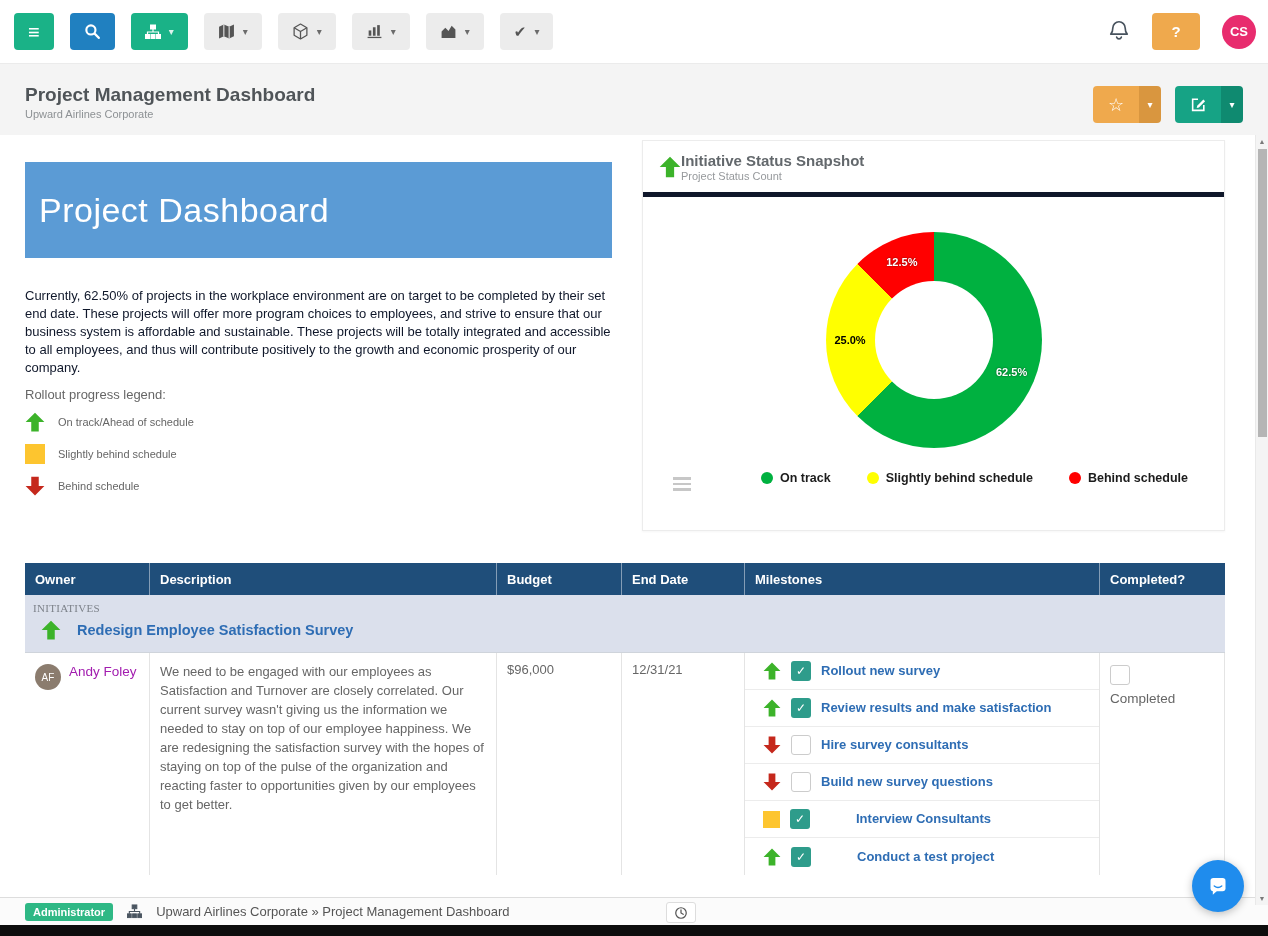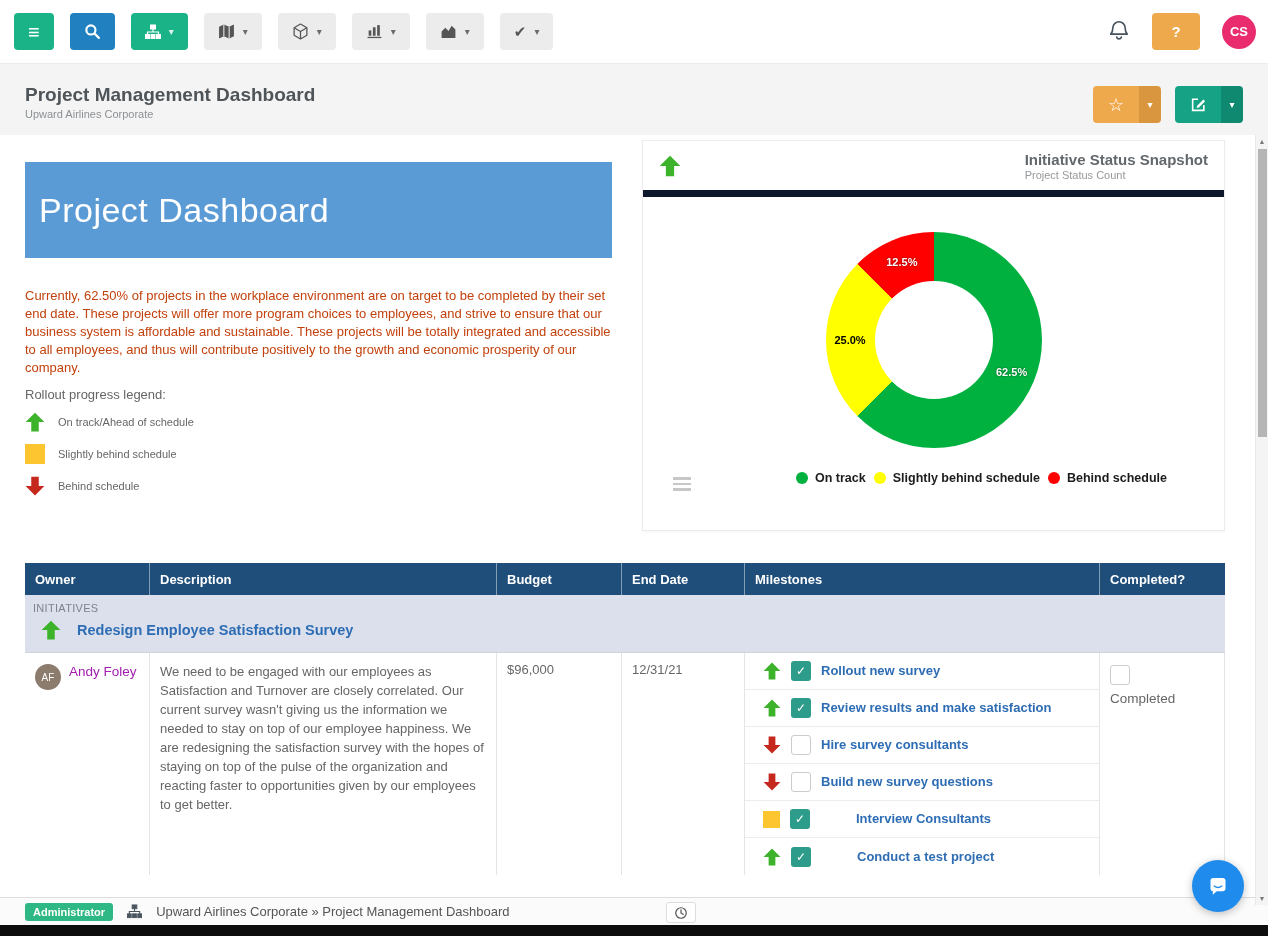--- a/index.html
+++ b/index.html
@@ -34,50 +34,50 @@
   .split-orange .split-main { background:var(--accent-orange); }
   .split-orange .split-caret { background:#d9963f; }
   .split-green .split-main { background:#16a385; }
   .split-green .split-caret { background:#0f8a70; }
   .star-glyph { font-size:18px; line-height:1; }
   
   .main { position:absolute; top:135px; left:0; width:1268px; height:762px; background:#fff; overflow:hidden; }
   .banner { position:absolute; left:25px; top:27px; width:587px; height:96px; background:var(--banner-blue);
     display:flex; align-items:center; padding-left:14px; }
   .banner-text { color:#fff; font-size:34px; font-weight:400; letter-spacing:.5px; }
-  .intro-paragraph { position:absolute; left:25px; top:152px; width:592px; font-size:13px; line-height:18px; color:#c2410c; }
+  .intro-paragraph { position:absolute; left:25px; top:152px; width:592px; font-size:13px; line-height:18px; color:#0f172a; }
   .legend-title { position:absolute; left:25px; top:252px; font-size:13px; color:#666; }
   .intro-legend { position:absolute; left:25px; top:276px; display:flex; flex-direction:column; gap:11px; }
   .legend-row { display:flex; align-items:center; gap:13px; height:21px; }
   .legend-row .lbl { font-size:11px; color:#666; }
   .sq { width:20px; height:20px; background:var(--status-yellow); display:inline-block; }
   .sq.small { width:17px; height:17px; }
   
   .chart-card { position:absolute; left:642px; top:5px; width:583px; height:391px; background:#fff;
     border:1px solid #ececec; box-shadow:0 1px 2px rgba(0,0,0,.04); }
-  .chart-head { height:56px; border-bottom:7px solid #0f172a; display:flex; align-items:center; gap:12px; padding:0 16px;justify-content:space-between; }
+  .chart-head { height:56px; border-bottom:5px solid #0f172a; display:flex; align-items:center; padding:0 16px; }
   .chart-title { font-size:15px; font-weight:600; color:#63686c; }
   .chart-subtitle { font-size:11px; color:#96999c; margin-top:1px; }
   .donut { position:absolute; left:183px; top:91px; width:216px; height:216px; border-radius:50%; }
   .donut-hole { position:absolute; left:49px; top:49px; width:118px; height:118px; border-radius:50%; background:#fff; }
   .slice-label { position:absolute; font-size:11px; font-weight:bold; transform:translate(-50%,-50%); white-space:nowrap; }
-  .chart-legend { position:absolute; left:104px; right:8px; top:330px; display:flex; justify-content:center; gap:8px; }
+  .chart-legend { position:absolute; left:118px; right:8px; top:330px; display:flex; gap:36px; }
   .cl-item { display:flex; align-items:center; gap:7px; }
   .cl-dot { width:12px; height:12px; border-radius:50%; }
   .cl-lbl { font-size:12.5px; font-weight:bold; color:#1c1c1c; }
   .chart-menu { position:absolute; left:30px; top:336px; display:flex; flex-direction:column; gap:3px; cursor:pointer; }
   .chart-menu i { width:18px; height:2.5px; background:#c7c7c7; display:block; }
   
   .ptable { position:absolute; left:25px; top:428px; width:1200px; }
   .t-header { display:grid; grid-template-columns:125px 347px 125px 123px 355px 125px; background:var(--header-navy); height:32px; }
   .t-header .hc { color:#fff; font-size:13px; font-weight:bold; display:flex; align-items:center; padding-left:10px;
     border-right:1px solid rgba(255,255,255,.45); }
   .t-header .hc:last-child { border-right:none; }
   .t-section { background:#dbe0ec; height:57px; padding:7px 0 0 8px; }
-  .sec-label { font-size:11px; color:#7d828a; letter-spacing:.3px; }
+  .sec-label { font-size:11px; color:#7d828a; letter-spacing:.3px;font-family:Liberation Serif, serif; }
   .sec-link-row { display:flex; align-items:center; gap:16px; margin-top:6px; padding-left:8px; }
   .sec-link { font-size:14.5px; font-weight:bold; color:var(--link-blue); cursor:pointer; }
   .t-body { display:grid; grid-template-columns:125px 347px 125px 123px 355px 125px; background:#fff; border-top:1px solid #cfd4db; }
   .t-cell { border-right:1px solid #e4e4e4; padding:9px 10px; font-size:13px; color:#666; }
   .owner-cell { display:flex; gap:8px; align-items:flex-start; }
   .avatar-sm { width:26px; height:26px; min-width:26px; border-radius:50%; background:#8b7c6e; color:#fff;
     font-size:10px; font-weight:normal; display:flex; align-items:center; justify-content:center; margin-top:2px; }
   .owner-name { font-size:13.5px; line-height:19px; color:#a21caf; }
   .desc-cell { line-height:19px; }
   .ms-cell { padding:0; }

